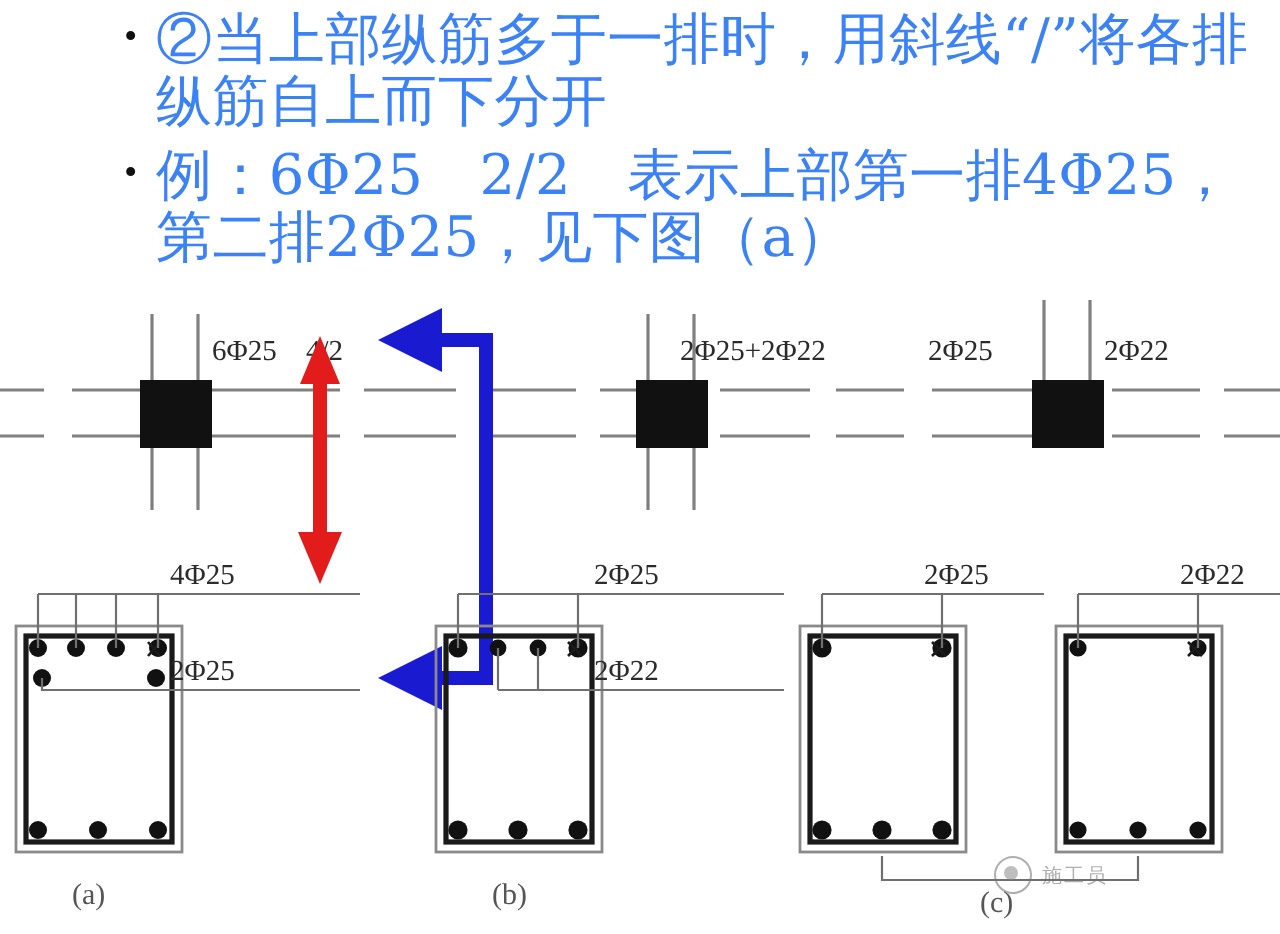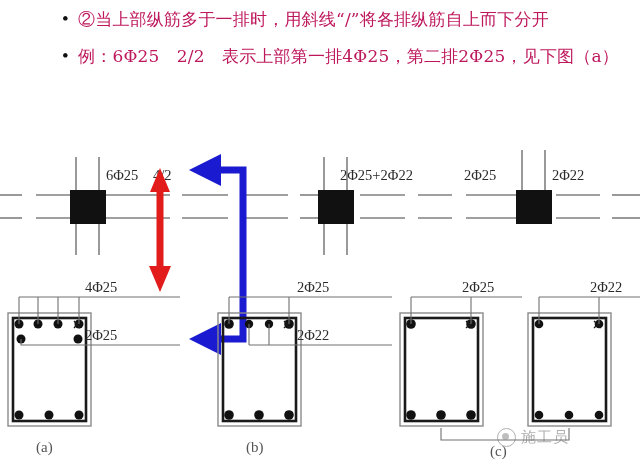--- a/index.html
+++ b/index.html
@@ -36,24 +36,24 @@
   .bullet-dot {
     flex: 0 0 auto;
     width: 16px;
     font-size: 19px;
     line-height: 30px;
     text-align: left;
     color: #111;
   }
   .bullet-text {
     flex: 1 1 auto;
-    font-size: 17px;
+    font-size: 28px;
     line-height: 31px;
     letter-spacing: 0.2px;
-    color: #be185d;
+    color: #3b82f6;
     font-family: "DejaVu Serif", "Liberation Serif", serif;
   }
 
   
   .drawing {
     position: absolute;
     left: 0;
     top: 140px;
     width: 576px;
     height: 327px;
@@ -80,21 +80,21 @@
   }
   .wm-logo::after {
     content: "";
     position: absolute;
     left: 4px; top: 4px;
     width: 7px; height: 7px;
     border-radius: 50%;
     background: #8a8a8a;
   }
   .wm-text {
-    font-size: 15px;
+    font-size: 10px;
     color: #6f6f6f;
     font-family: Liberation Mono, monospace;
     letter-spacing: 1px;
     white-space: nowrap;
   }
 </style>
 </head>
 <body>
 
 <div class="text-block">

